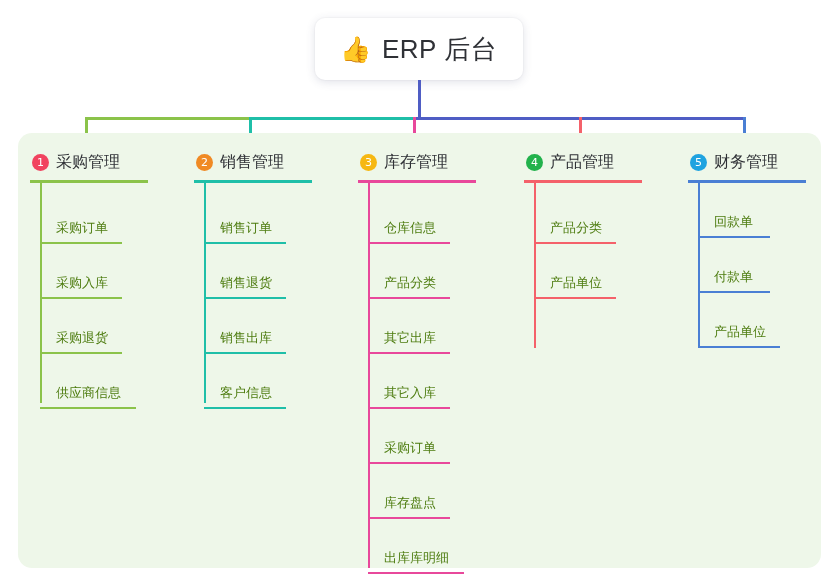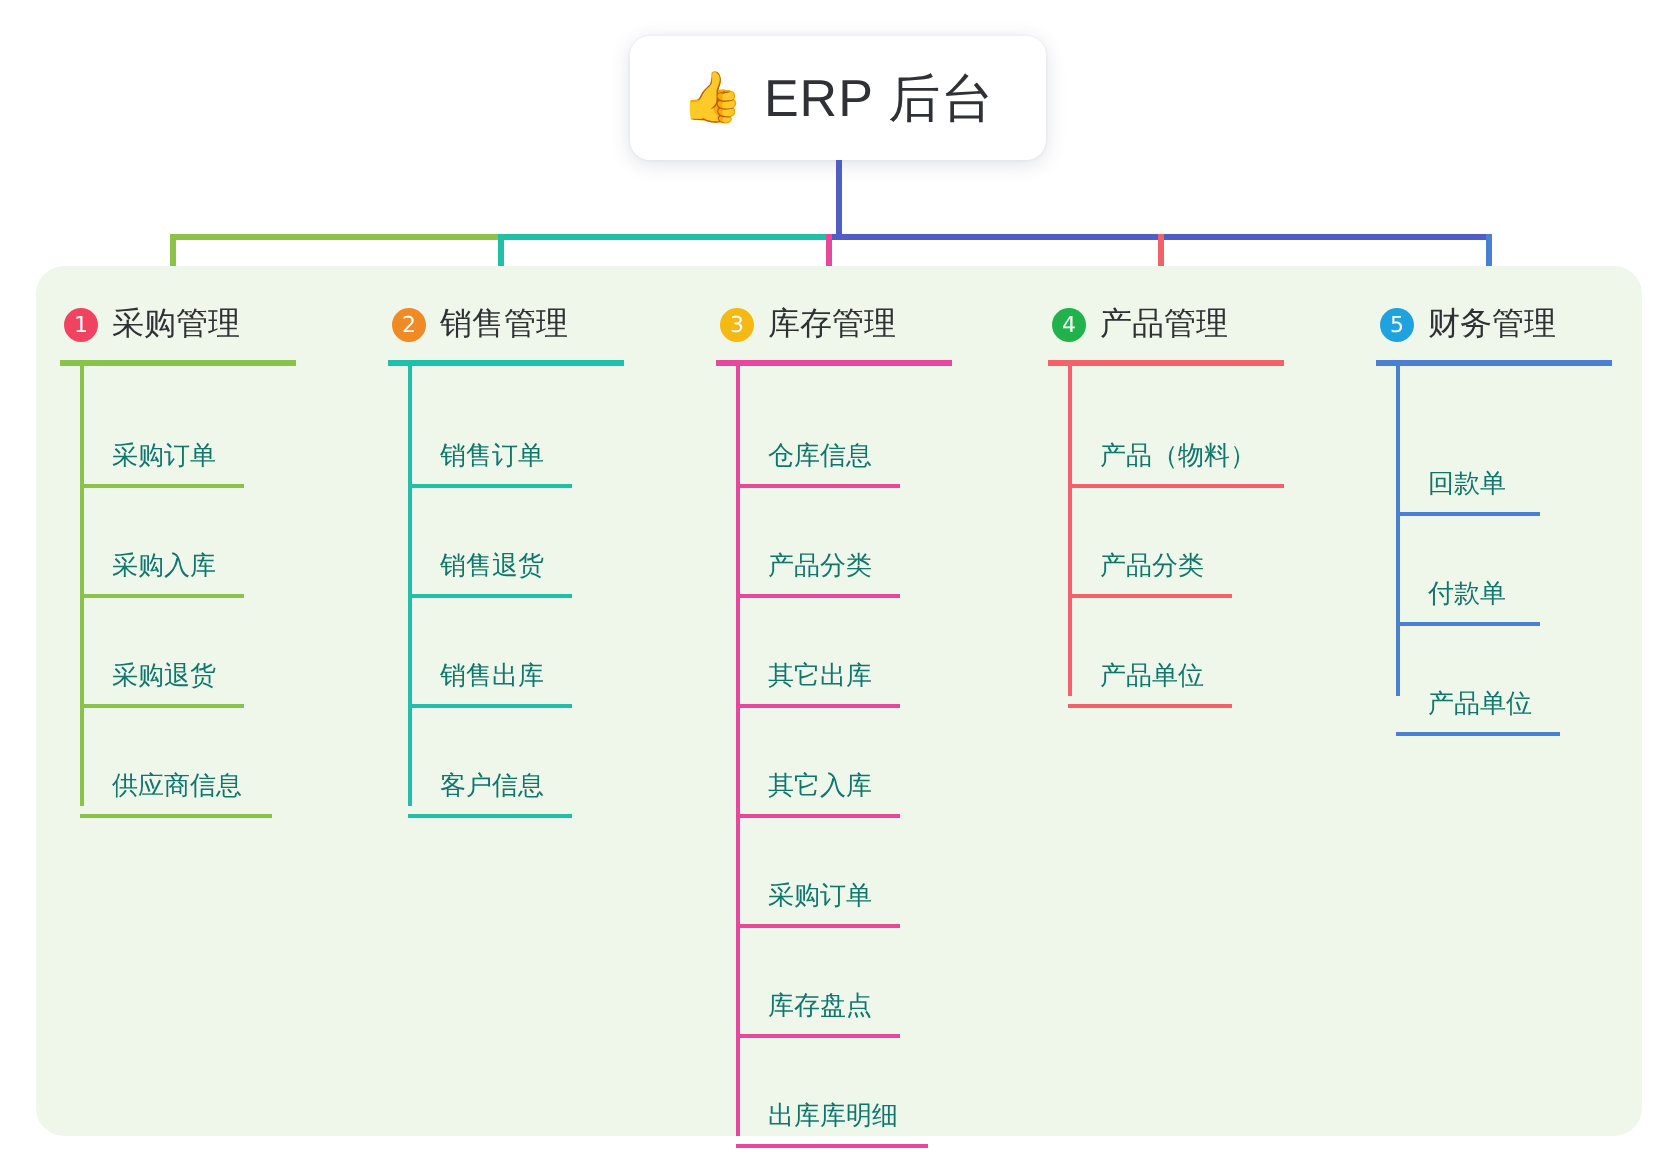--- a/index.html
+++ b/index.html
@@ -41,21 +41,21 @@
     width:17px;height:17px;border-radius:50%;
     color:#ffffff;font-size:11px;line-height:17px;text-align:center;
     font-family:"DejaVu Sans",sans-serif;flex:0 0 auto;
   }
   .col-title{font-size:16px;color:#2f3136;white-space:nowrap;}
   .col-rule{height:3px;margin-top:3px;}
 
   .spine{position:absolute;width:2px;left:10px;}
   .leaf{position:relative;height:55px;}
   .leaf-label{
-    position:absolute;left:26px;bottom:7px;font-size:13px;color:#0f766e;white-space:nowrap;
+    position:absolute;left:26px;bottom:7px;font-size:13px;color:#4d7c0f;white-space:nowrap;
   }
   .leaf-rule{position:absolute;left:10px;bottom:0;height:2px;}
 </style>
 </head>
 <body>
 
 <div id="root-node">
   <span class="thumb">👍</span>
   <span class="rtitle">ERP 后台</span>
 </div>
@@ -167,40 +167,36 @@
       </div>
       <div class="col" style="left: 506px; width: 150px; top: 14px;">
         <div class="col-head">
           <span class="badge" style="background: rgb(34, 178, 76);">4</span>
           <span class="col-title">产品管理</span>
         </div>
         <div class="col-rule" style="width: 118px; background: rgb(244, 97, 106);"></div>
         <div style="position: relative; padding-top: 6px;">
           <div class="spine" style="background: rgb(244, 97, 106); top: 0px; height: 165px;"></div>
           <div class="leaf">
-            <div class="leaf-label">产品（物料）</div>
-            <div class="leaf-rule" style="width: 108px; background: rgb(244, 97, 106);"></div>
-          </div>
-          <div class="leaf">
             <div class="leaf-label">产品分类</div>
             <div class="leaf-rule" style="width: 82px; background: rgb(244, 97, 106);"></div>
           </div>
           <div class="leaf">
             <div class="leaf-label">产品单位</div>
             <div class="leaf-rule" style="width: 82px; background: rgb(244, 97, 106);"></div>
           </div>
         </div>
       </div>
       <div class="col" style="left: 670px; width: 130px; top: 14px;">
         <div class="col-head">
           <span class="badge" style="background: rgb(31, 163, 224);">5</span>
           <span class="col-title">财务管理</span>
         </div>
         <div class="col-rule" style="width: 118px; background: rgb(74, 127, 212);"></div>
-        <div style="position: relative; padding-top: 20px;">
+        <div style="position: relative; padding-top: 0;">
           <div class="spine" style="background: rgb(74, 127, 212); top: 0px; height: 165px;"></div>
           <div class="leaf">
             <div class="leaf-label">回款单</div>
             <div class="leaf-rule" style="width: 72px; background: rgb(74, 127, 212);"></div>
           </div>
           <div class="leaf">
             <div class="leaf-label">付款单</div>
             <div class="leaf-rule" style="width: 72px; background: rgb(74, 127, 212);"></div>
           </div>
           <div class="leaf">

